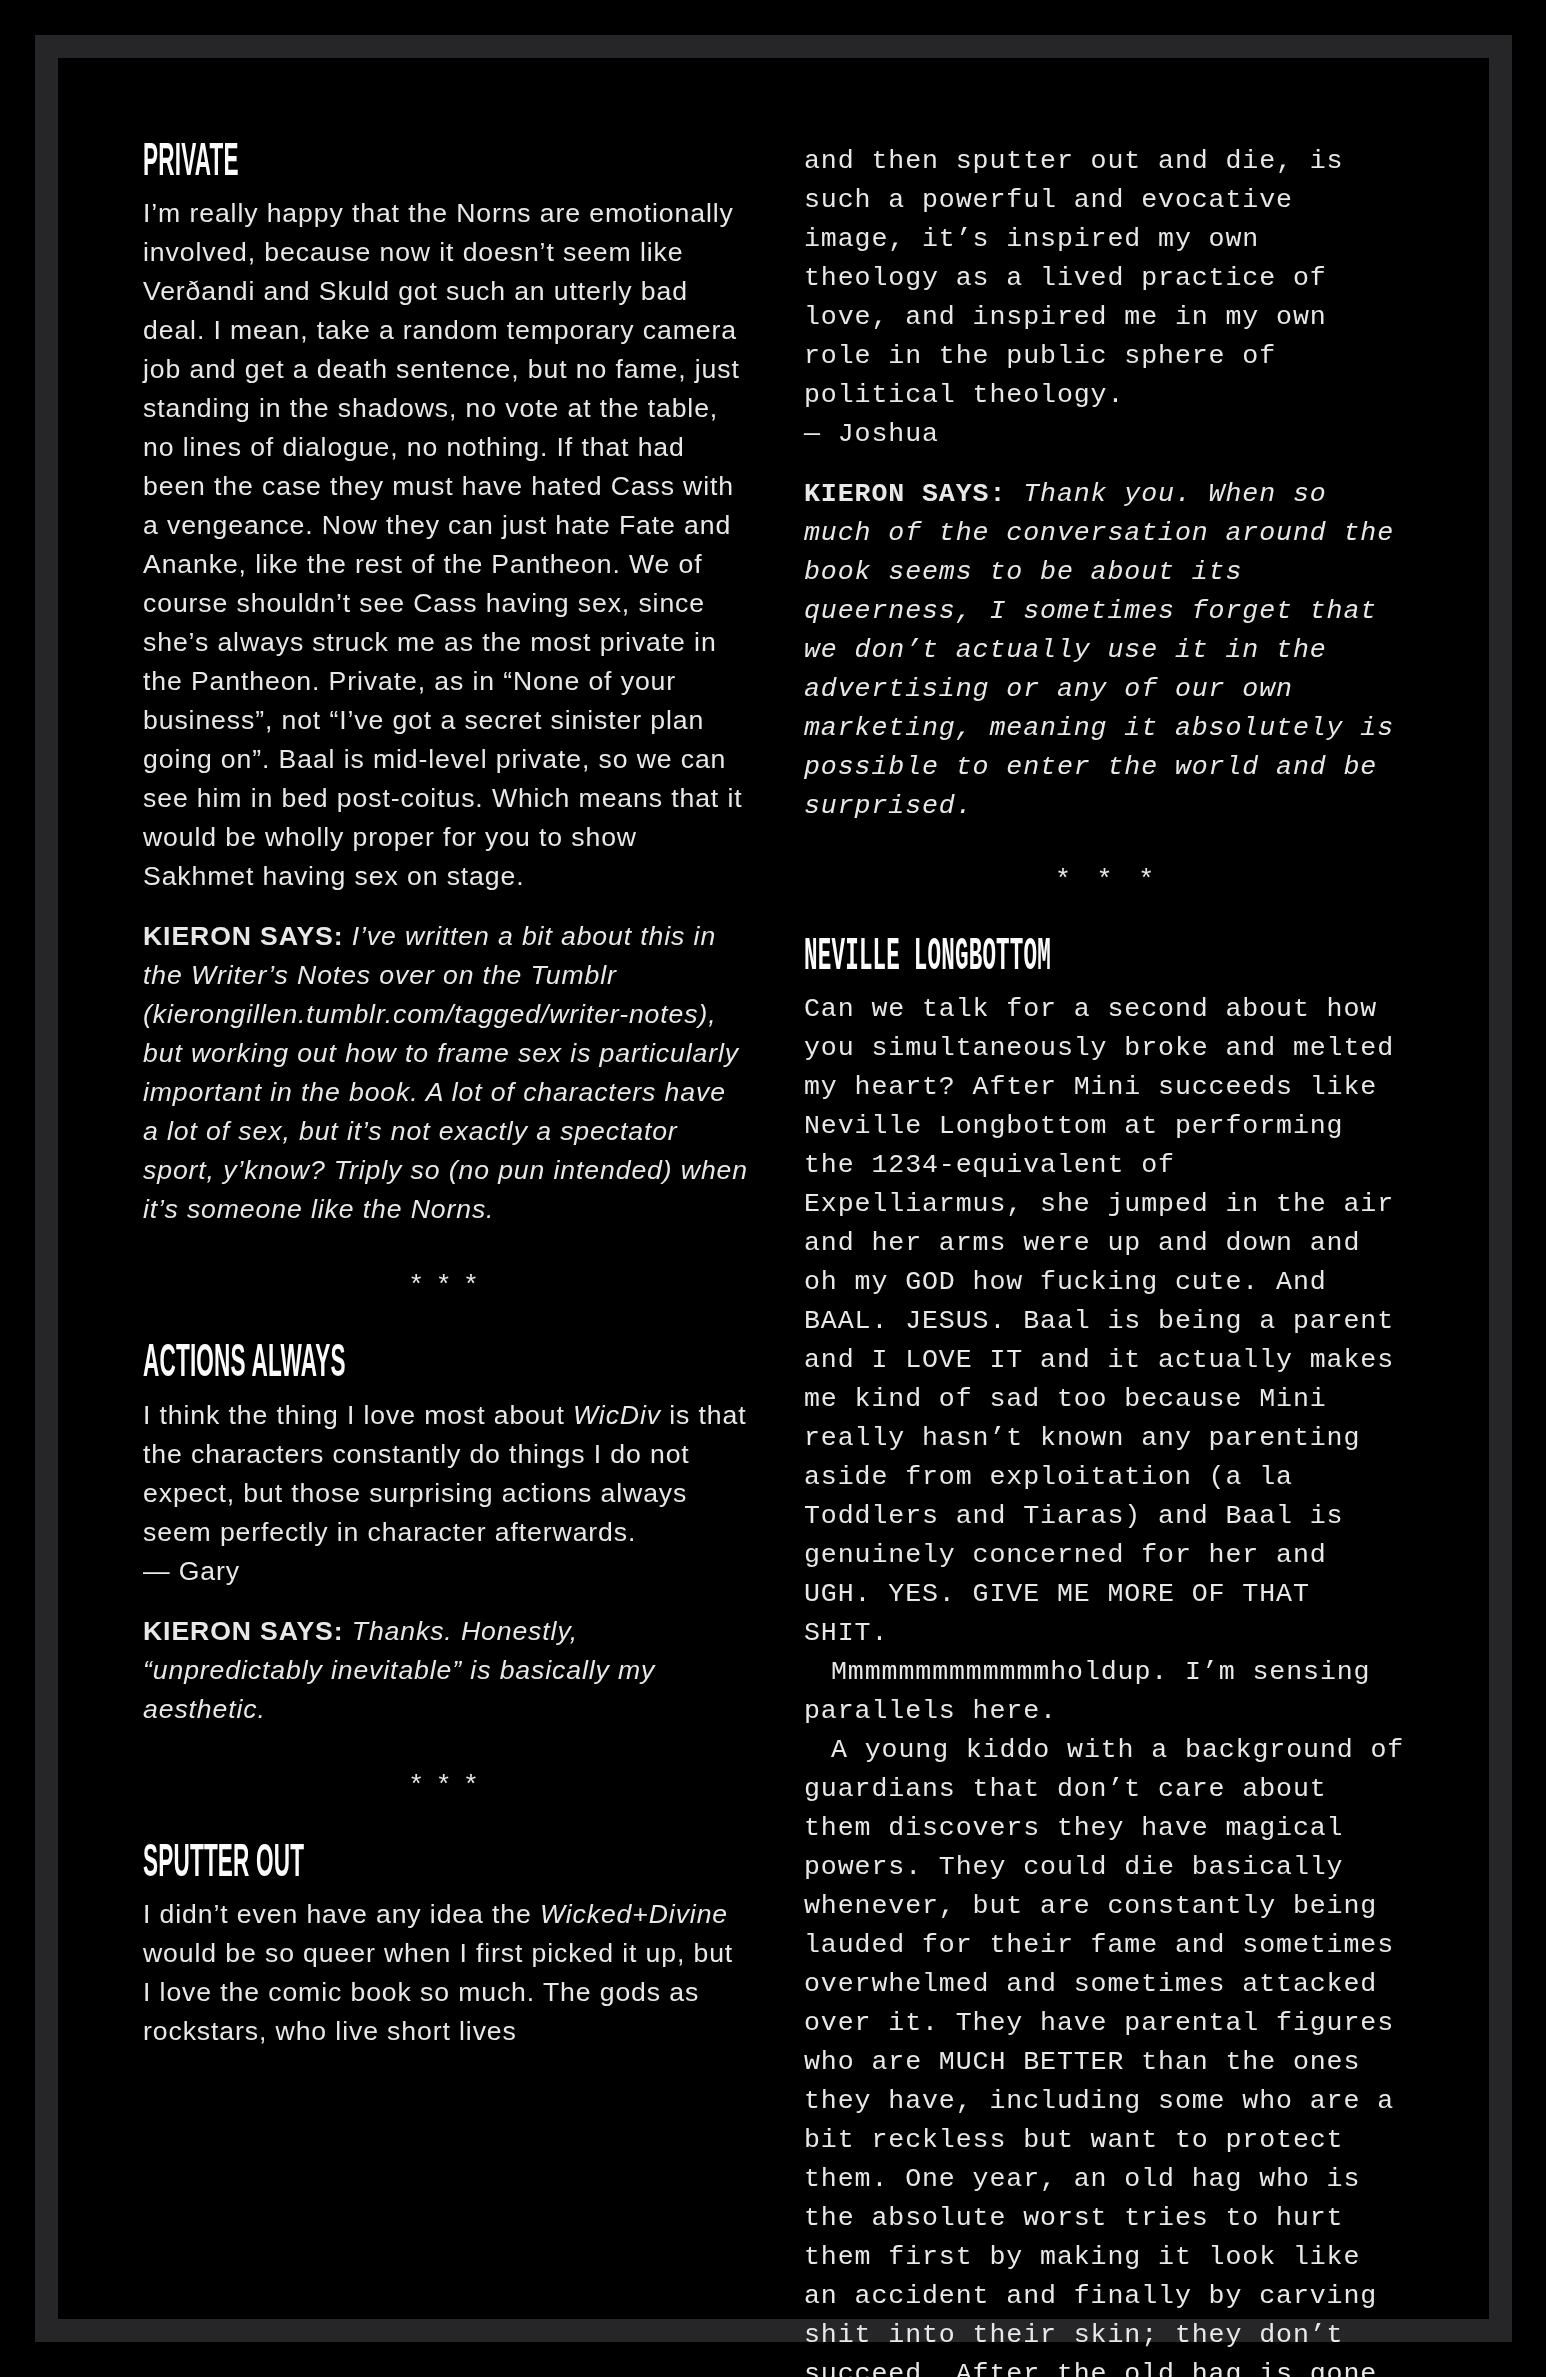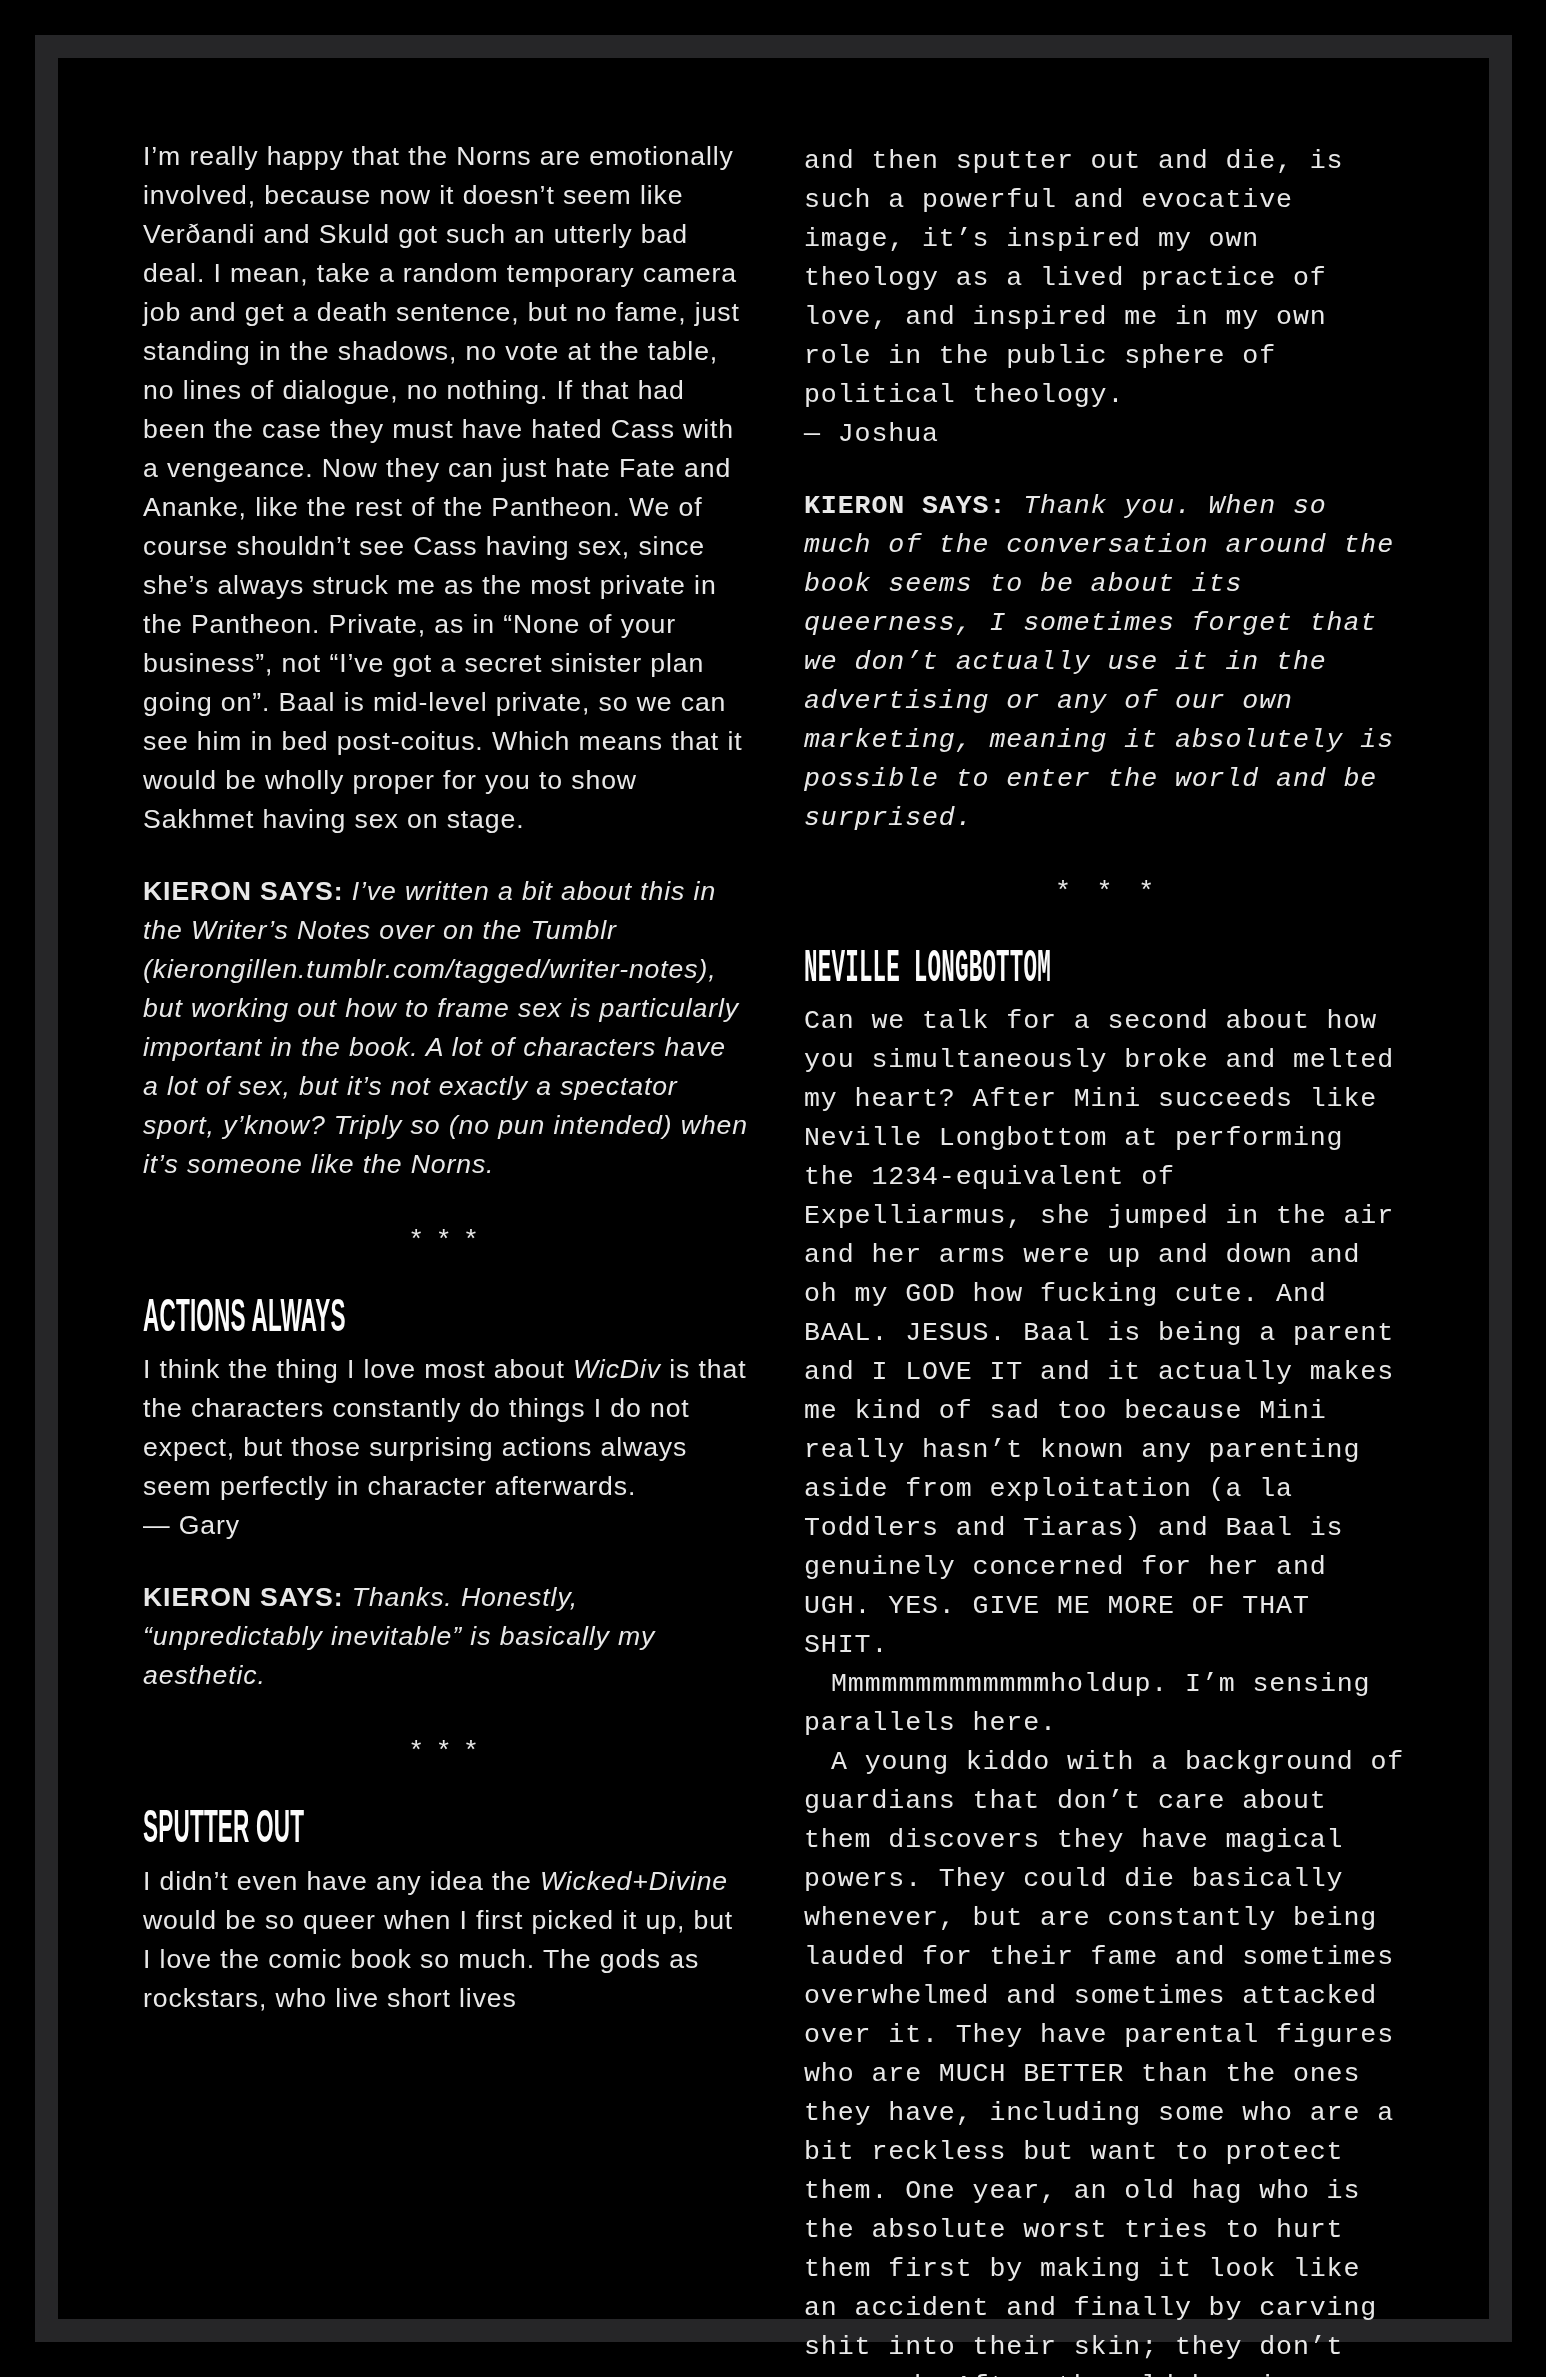--- a/index.html
+++ b/index.html
@@ -50,39 +50,40 @@
     color: #fbfbfb;
     letter-spacing: 0.4px;
     transform: scaleX(0.49);
     transform-origin: 0 60%;
   }
   .para {
     margin: 0;
     overflow-wrap: break-word;
   }
   .para.indent { text-indent: 27px; }
-  .response { margin-top: 33px; }
+  .response { margin-top: 21px; }
   .sig {
     padding-right: 3.2px;
   }
   .divider {
     text-align: center;
     margin: 35px 0;
     letter-spacing: 4.8px;
     color: #e8e8e8;
   }
   .bold   { font-weight: 700; font-style: normal; }
   .italic { font-style: italic; }
 </style>
 </head>
 <body>
 
 <div class="page">
   <div class="frame"></div>
   <div class="col col-left" id="col-left">
+      <div class="heading"><span class="heading-text">PRIVATE</span></div>
       <div class="para"><span>I’m really happy that the Norns are emotionally involved, because now it doesn’t seem like Verðandi and Skuld got such an utterly bad deal. I mean, take a random temporary camera job and get a death sentence, but no fame, just standing in the shadows, no vote at the table, no lines of dialogue, no nothing. If that had been the case they must have hated Cass with a vengeance. Now they can just hate Fate and Ananke, like the rest of the Pantheon. We of course shouldn’t see Cass having sex, since she’s always struck me as the most private in the Pantheon. Private, as in “None of your business”, not “I’ve got a secret sinister plan going on”. Baal is mid-level private, so we can see him in bed post-coitus. Which means that it would be wholly proper for you to show Sakhmet having sex on stage.</span></div>
       <div class="para response"><span class="bold">KIERON SAYS: </span><span class="italic">I’ve written a bit about this in the Writer’s Notes over on the Tumblr (kierongillen.tumblr.com/tagged/writer-notes), but working out how to frame sex is particularly important in the book. A lot of characters have a lot of sex, but it’s not exactly a spectator sport, y’know? Triply so (no pun intended) when it’s someone like the Norns.</span></div>
       <div class="divider">* * *</div>
       <div class="heading"><span class="heading-text">ACTIONS ALWAYS</span></div>
       <div class="para"><span>I think the thing I love most about </span><span class="italic">WicDiv</span><span> is that the characters constantly do things I do not expect, but those surprising actions always seem perfectly in character afterwards.</span></div>
       <div class="sig">— Gary</div>
       <div class="para response"><span class="bold">KIERON SAYS: </span><span class="italic">Thanks. Honestly, “unpredictably inevitable” is basically my aesthetic.</span></div>
       <div class="divider">* * *</div>
       <div class="heading"><span class="heading-text">SPUTTER OUT</span></div>
       <div class="para"><span>I didn’t even have any idea the </span><span class="italic">Wicked+Divine</span><span> would be so queer when I first picked it up, but I love the comic book so much. The gods as rockstars, who live short lives</span></div>

